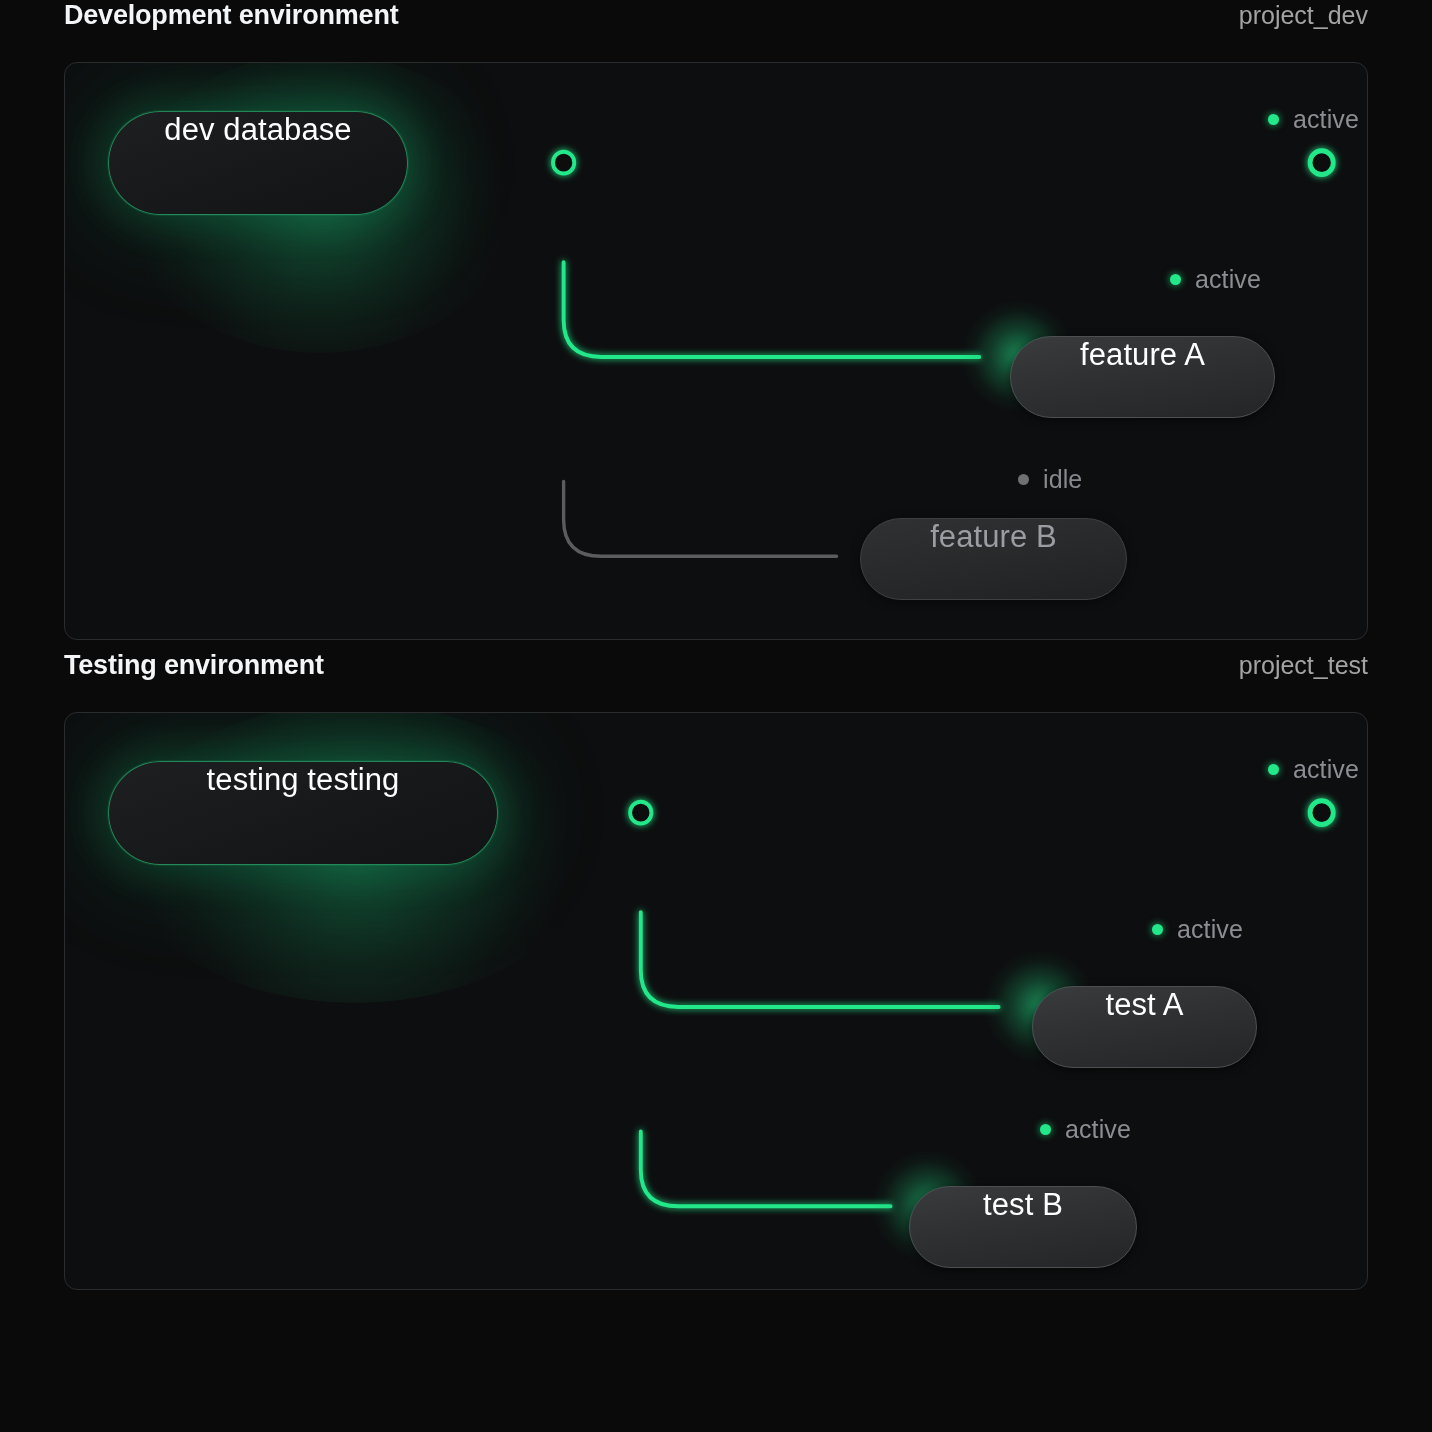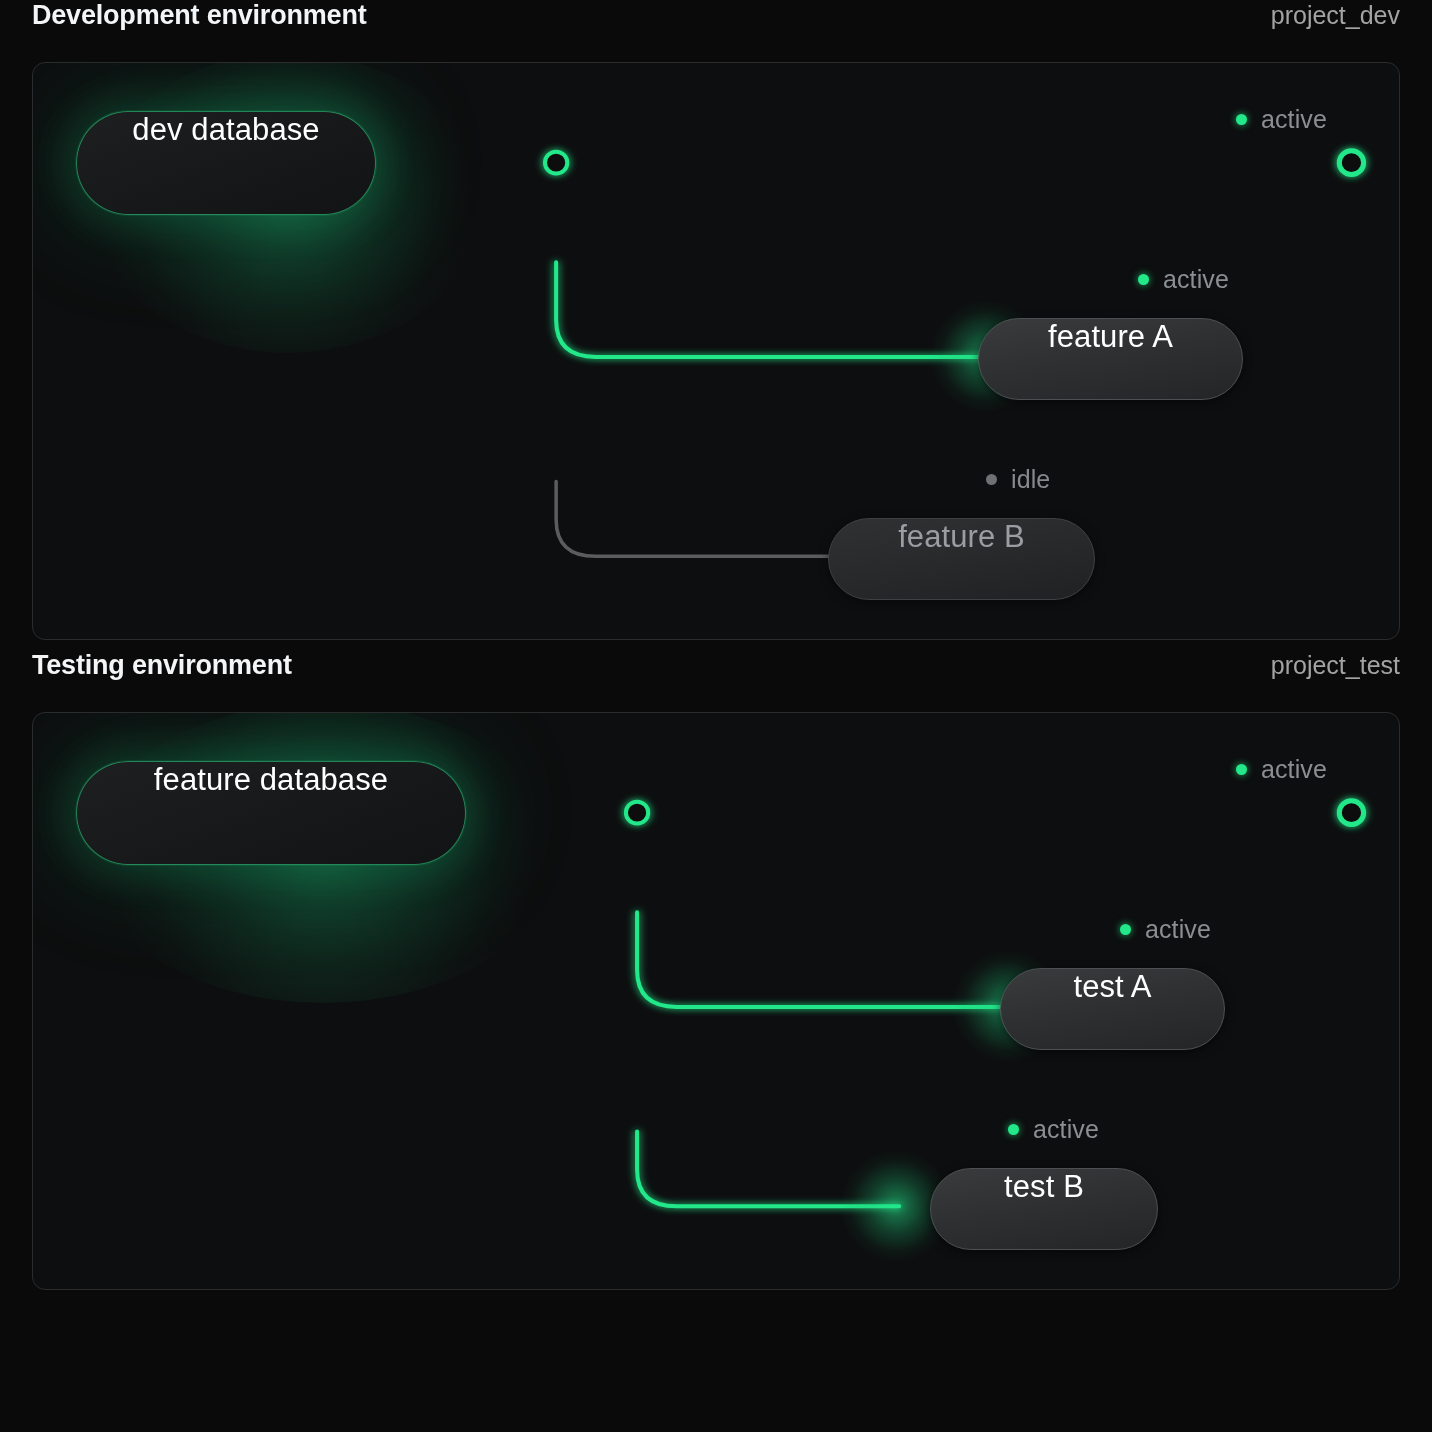--- a/index.html
+++ b/index.html
@@ -21,21 +21,21 @@
     width:1432px;
     height:1432px;
     background:var(--bg);
     font-family:"Liberation Sans","DejaVu Sans",sans-serif;
     color:var(--text);
     overflow:hidden;
   }
   .page{
     width:1432px;
     height:1432px;
-    padding:0 32px;
+    padding:0 64px;
     position:relative;
   }
 
   
   .sec-head{
     display:flex;
     align-items:baseline;
     justify-content:space-between;
     height:62px;
   }
@@ -102,20 +102,21 @@
     background:radial-gradient(circle, rgba(30,210,128,0.30) 0%, rgba(26,180,112,0.14) 38%, rgba(16,120,75,0.05) 62%, rgba(0,0,0,0) 76%);
     z-index:1;
     pointer-events:none;
   }
 
   
   .node-active{
     background:linear-gradient(170deg,#393b3d 0%,#2e3032 45%,#242527 100%);
     border:1px solid #4d5053;
     box-shadow:0 2px 10px rgba(0,0,0,0.55);
+    margin-top:18px;
   }
   .node-active .node-label{color:#ffffff;}
 
   
   .node-idle{
     background:linear-gradient(170deg,#2f3133 0%,#282a2c 45%,#202122 100%);
     border:1px solid #3e4043;
     box-shadow:0 2px 10px rgba(0,0,0,0.5);
   }
   .node-idle .node-label{color:#9a9da1;}
@@ -263,39 +264,39 @@
       <path d="M 597 200 L 597 258 Q 597 295 636 295 L 968 295" stroke="#22e88a" stroke-width="4" fill="none" stroke-linecap="round" filter="url(#glowTest)"></path>
 
       <path d="M 597 420 L 597 458 Q 597 495 636 495 L 856 495" stroke="#22e88a" stroke-width="4" fill="none" stroke-linecap="round" filter="url(#glowTest)"></path>
 
       <circle cx="597" cy="100" r="11" fill="#0d0e0f" stroke="#22e88a" stroke-width="4" filter="url(#glowTest)"></circle>
 
       <circle cx="1303" cy="100" r="12" fill="#0d0e0f" stroke="#22e88a" stroke-width="5" filter="url(#glowTest)"></circle>
     </svg>
 
     <div class="node node-db" style="left:43px;top:48px;width:390px;height:104px;">
-      <span class="node-label">feature database</span>
+      <span class="node-label">testing testing</span>
     </div>
 
     <div class="status" style="left:1203px;top:42px;">
       <span class="status-dot dot-active"></span>
       <span class="status-text">active</span>
     </div>
 
     <div class="status" style="left:1087px;top:202px;">
       <span class="status-dot dot-active"></span>
       <span class="status-text">active</span>
     </div>
     <div class="node node-active" style="left:967px;top:255px;width:225px;height:82px;">
       <span class="node-label">test A</span>
     </div>
 
     <div class="status" style="left:975px;top:402px;">
       <span class="status-dot dot-active"></span>
       <span class="status-text">active</span>
     </div>
-    <div class="node node-active" style="left:897px;top:455px;width:228px;height:82px;">
+    <div class="node node-active" style="left:844px;top:455px;width:228px;height:82px;">
       <span class="node-label">test B</span>
     </div>
 
   </div>
 
 </div>
 
 </body></html>

